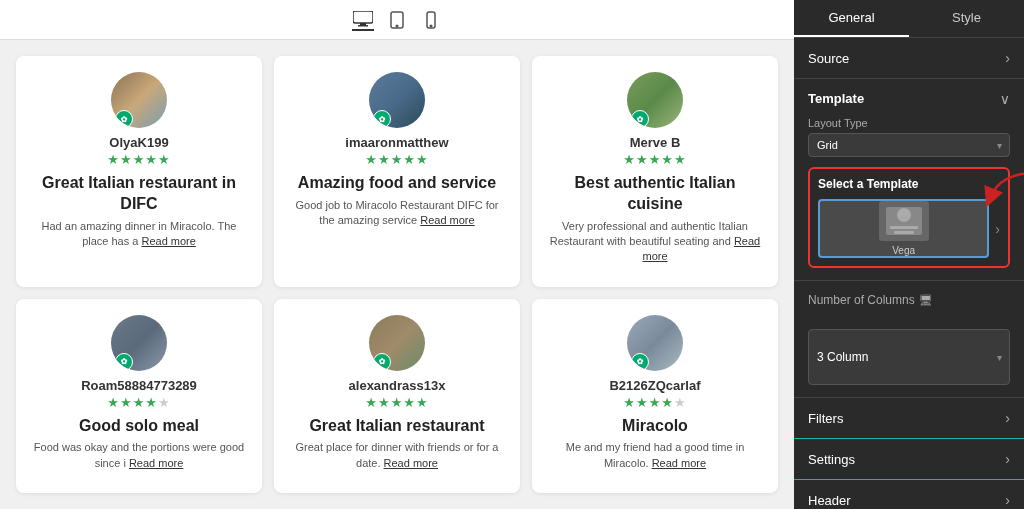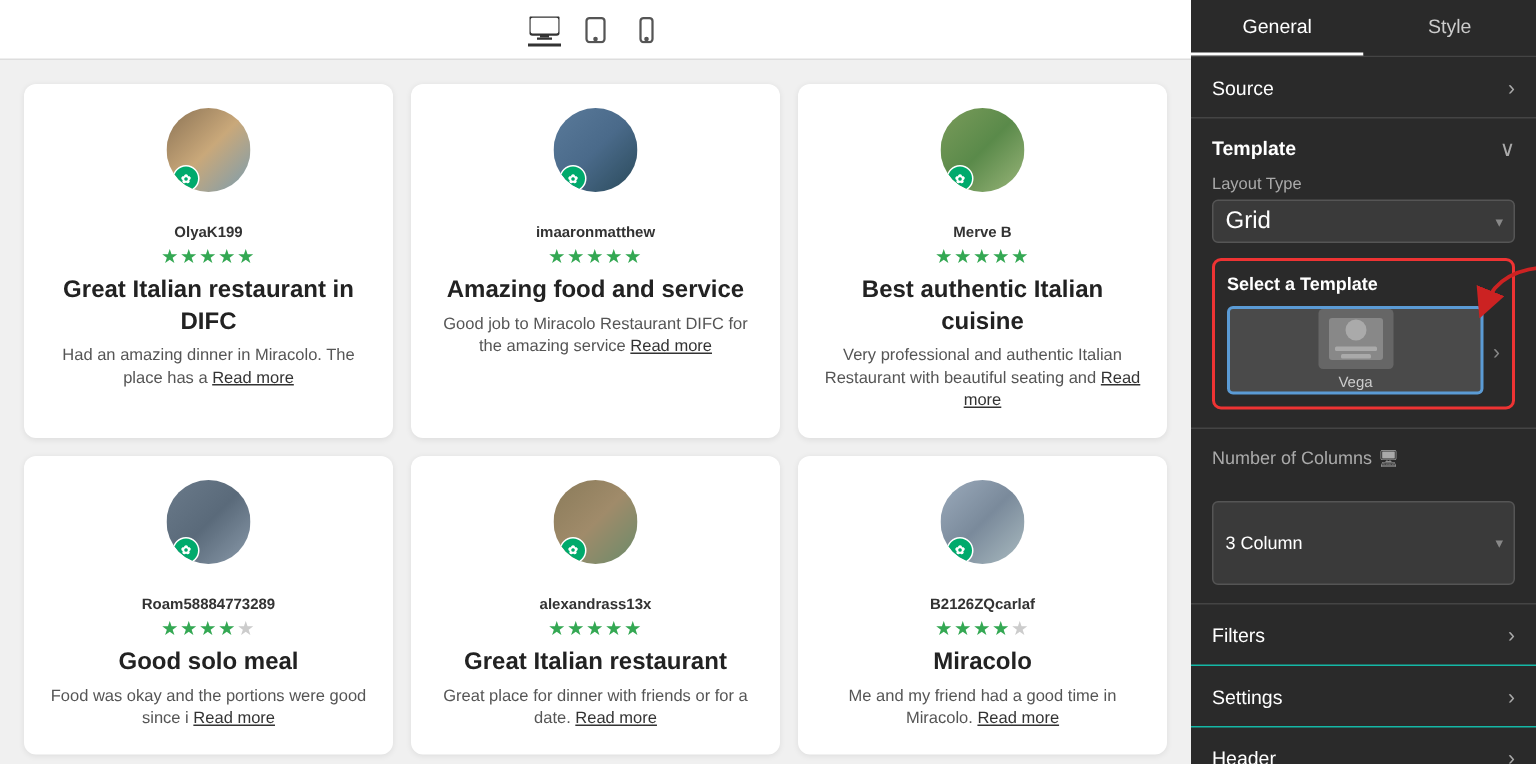--- a/index.html
+++ b/index.html
@@ -70,23 +70,23 @@
     
     .avatar-1 { background: linear-gradient(135deg, #8B7355 0%, #A0896B 40%, #6B8FA3 70%, #4A7A8A 100%); }
     .avatar-2 { background: linear-gradient(135deg, #6B8FA3 0%, #4A7A8A 50%, #2C5F6E 100%); }
     .avatar-3 { background: linear-gradient(135deg, #8B9B6B 0%, #6B8A4A 50%, #A0B580 100%); }
     .avatar-4 { background: linear-gradient(135deg, #5A6B7A 0%, #4A5A6A 50%, #8A9BAA 100%); }
     .avatar-5 { background: linear-gradient(135deg, #8B7B5A 0%, #A08B6A 50%, #6B8B6A 100%); }
     .avatar-6 { background: linear-gradient(135deg, #9BAABB 0%, #7A8A9B 50%, #AABBC0 100%); }
 
     .reviewer-name {
       font-weight: 700;
-      font-size: 10px;
+      font-size: 13px;
       color: #333;
-      margin: 16px 0 2px;
+      margin: 1px 0 2px;
     }
 
     .stars {
       color: #34A853;
       font-size: 13px;
       margin-bottom: 6px;
       letter-spacing: 1px;
     }
 
     .review-title {
@@ -461,21 +461,21 @@
 
   <div class="template-section">
     <div class="template-section-header">
       <span class="template-section-label">Template</span>
       <span class="panel-section-icon">∨</span>
     </div>
 
     <div class="layout-type-row">
       <div class="layout-type-label">Layout Type</div>
       <div class="select-wrapper">
-        <select style="width:100%;background:#3a3a3a;border:1px solid #555;border-radius:4px;padding:5px 8px;color:#fff;font-size:16px;appearance:none;cursor:pointer;">
+        <select style="width:100%;background:#3a3a3a;border:1px solid #555;border-radius:4px;padding:5px 8px;color:#fff;font-size:11px;appearance:none;cursor:pointer;">
           <option>Grid</option>
           <option>List</option>
           <option>Masonry</option>
         </select>
         <span class="select-chevron">▾</span>
       </div>
     </div>
 
     <div class="select-template-area">
       <div class="select-template-label">Select a Template</div>

